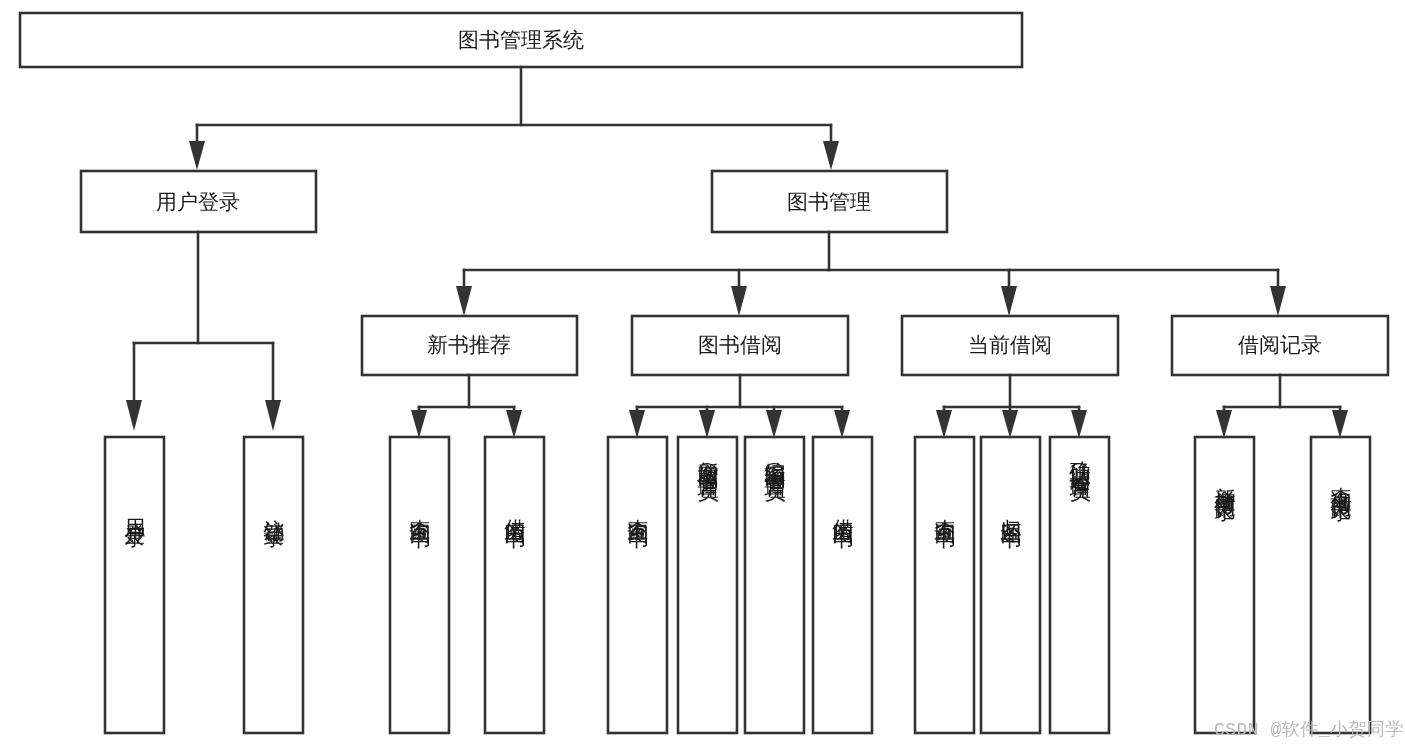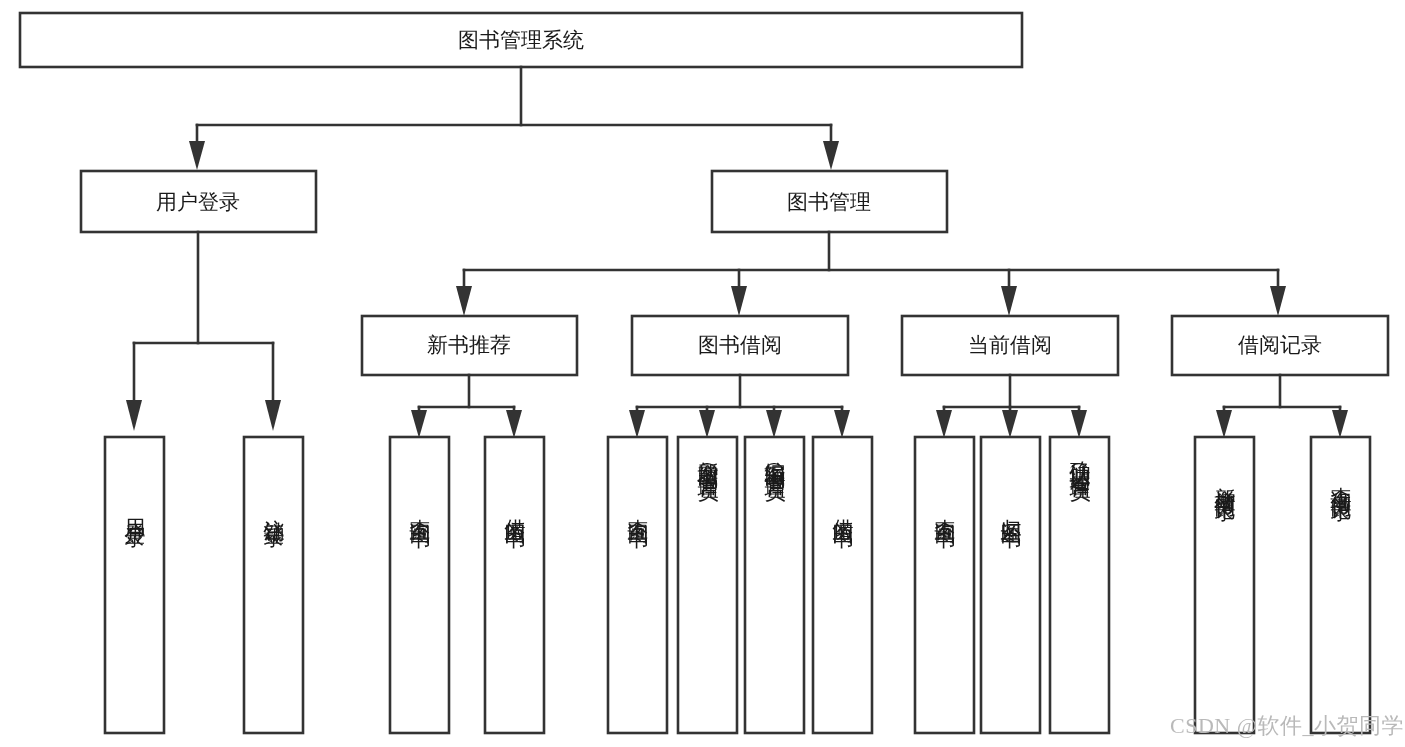--- a/index.html
+++ b/index.html
@@ -66,22 +66,22 @@
     font-size: 21px;
     line-height: 1.28;
     letter-spacing: 3px;
     color: #1a1a1a;
     white-space: nowrap;
   }
   .watermark {
     position: absolute;
     right: 8px;
     bottom: 6px;
-    font-family: Liberation Serif, serif;
-    font-size: 22px;
+    font-family: Liberation Mono, monospace;
+    font-size: 18px;
     color: #b9b9b9;
     letter-spacing: 0.5px;
     white-space: nowrap;
   }
 </style>
 </head>
 <body>
 
 <div id="diagram-root">
 

